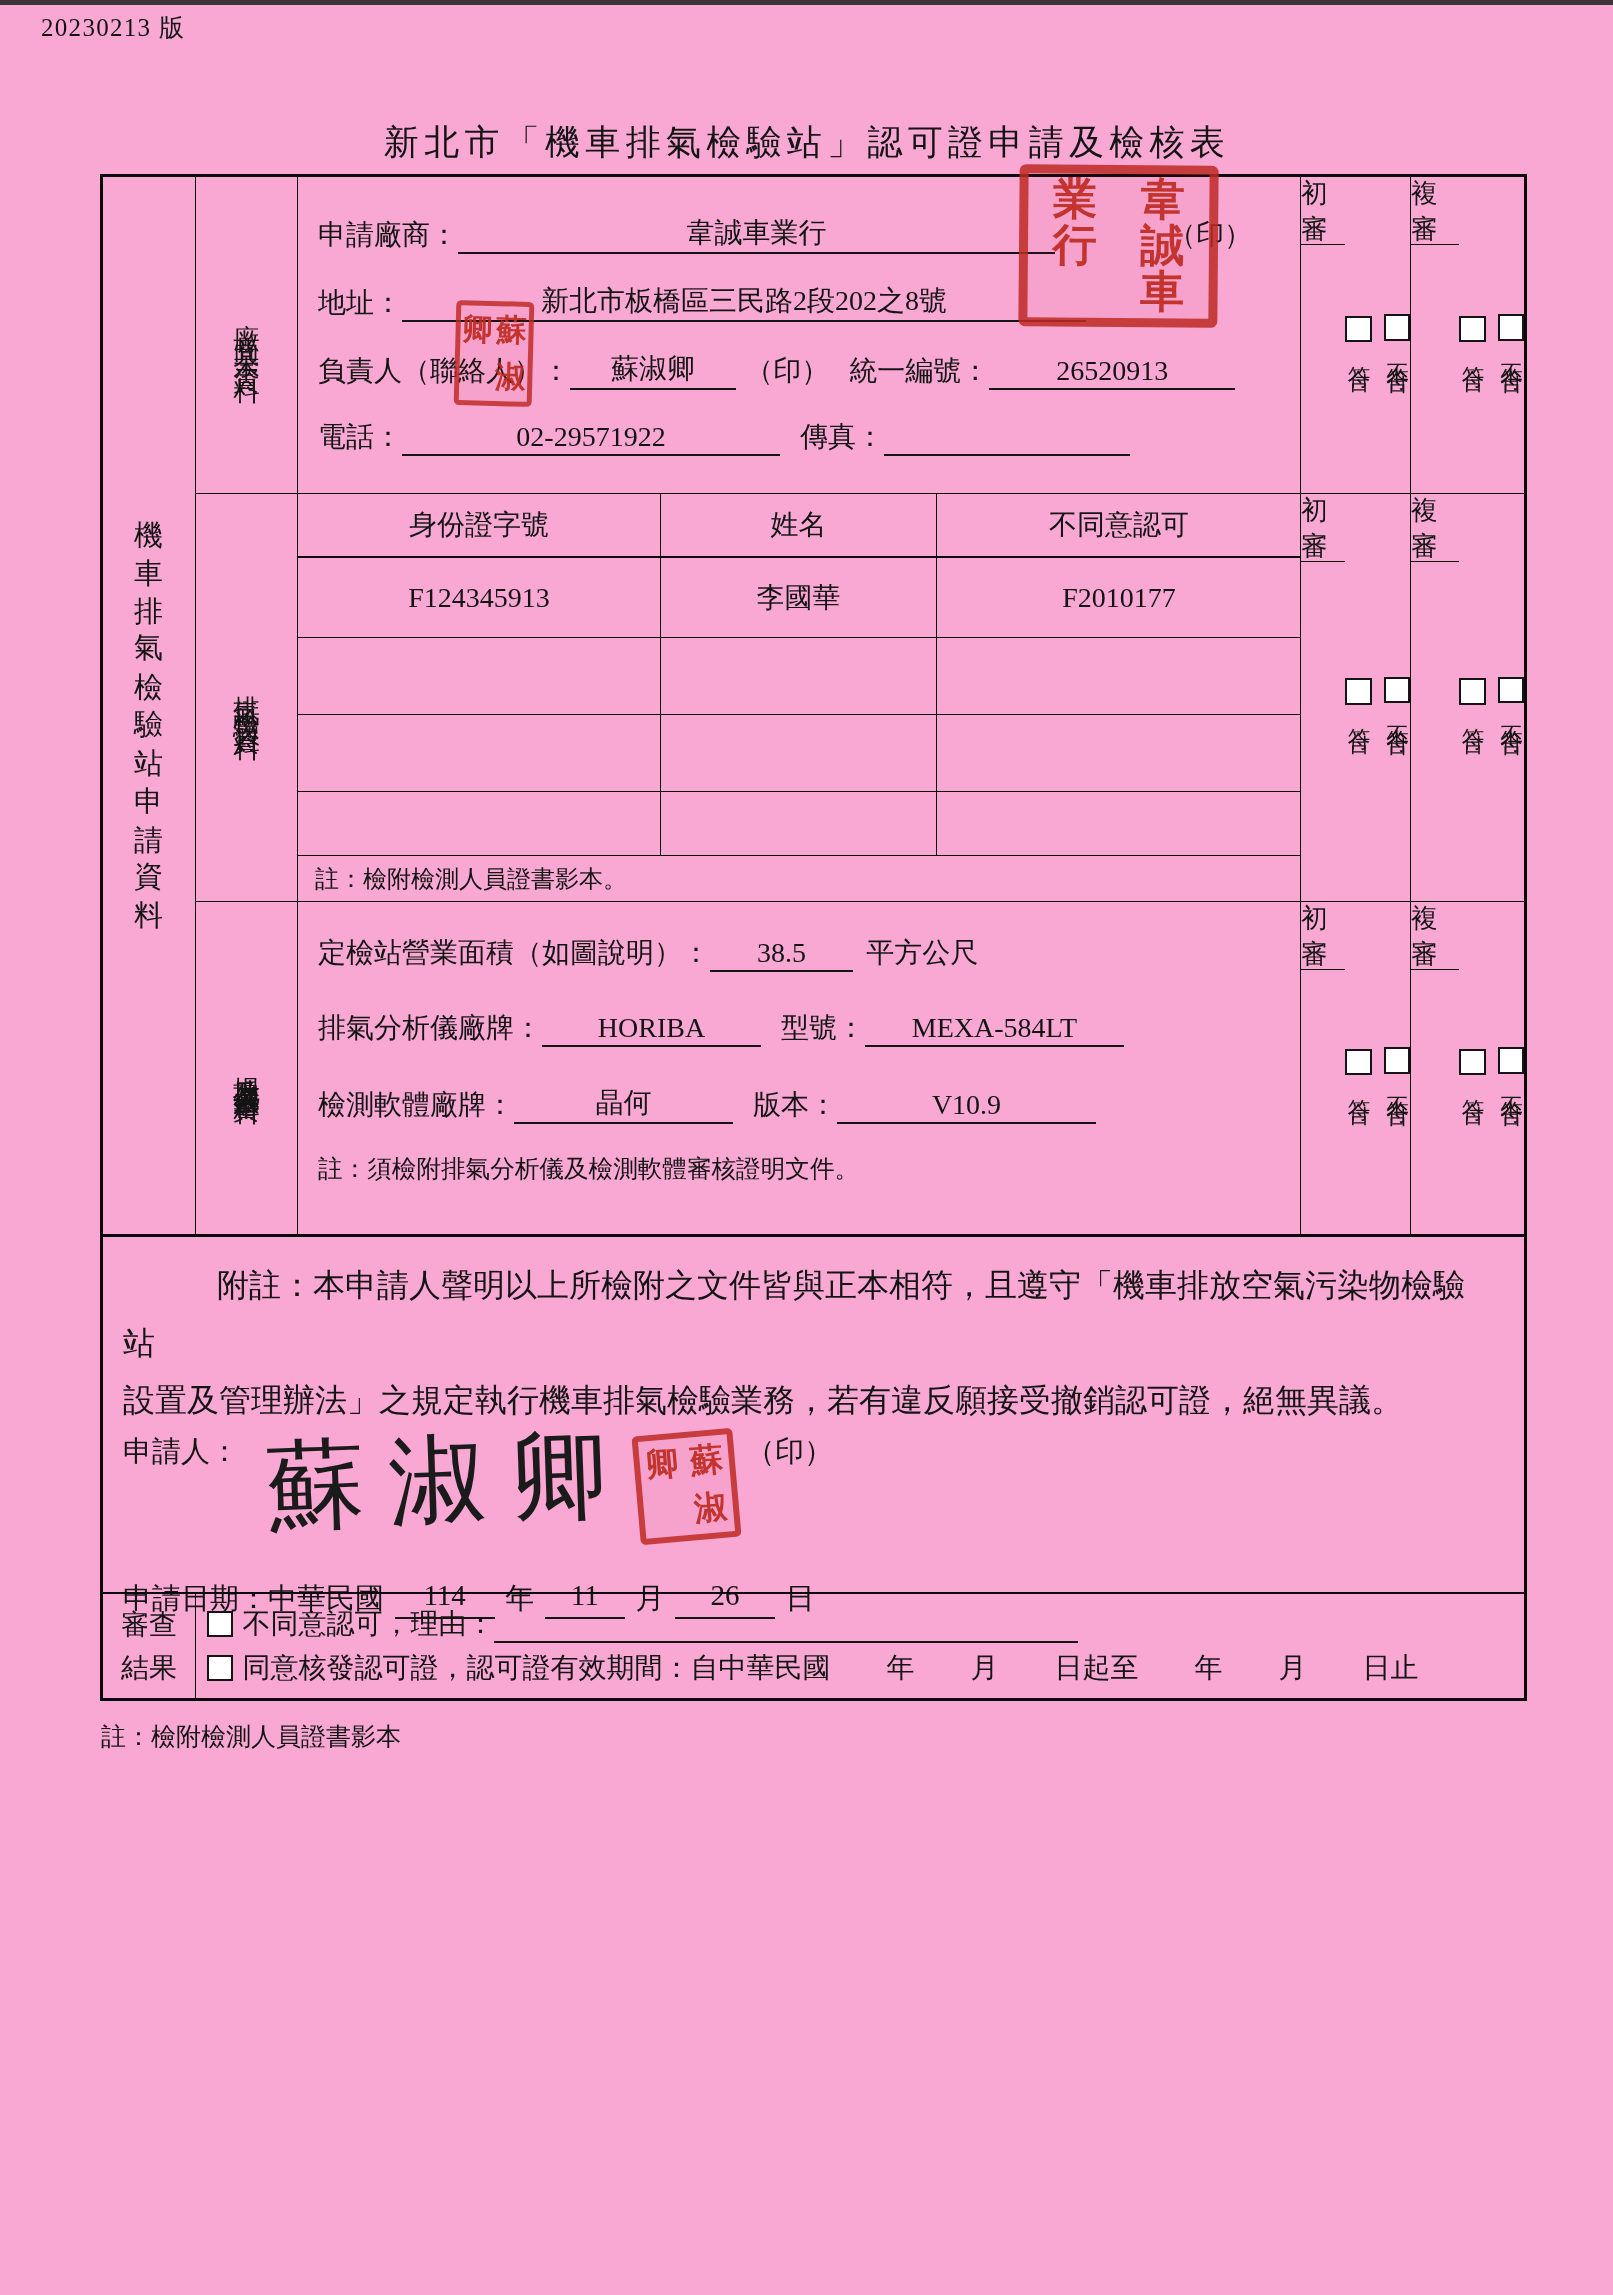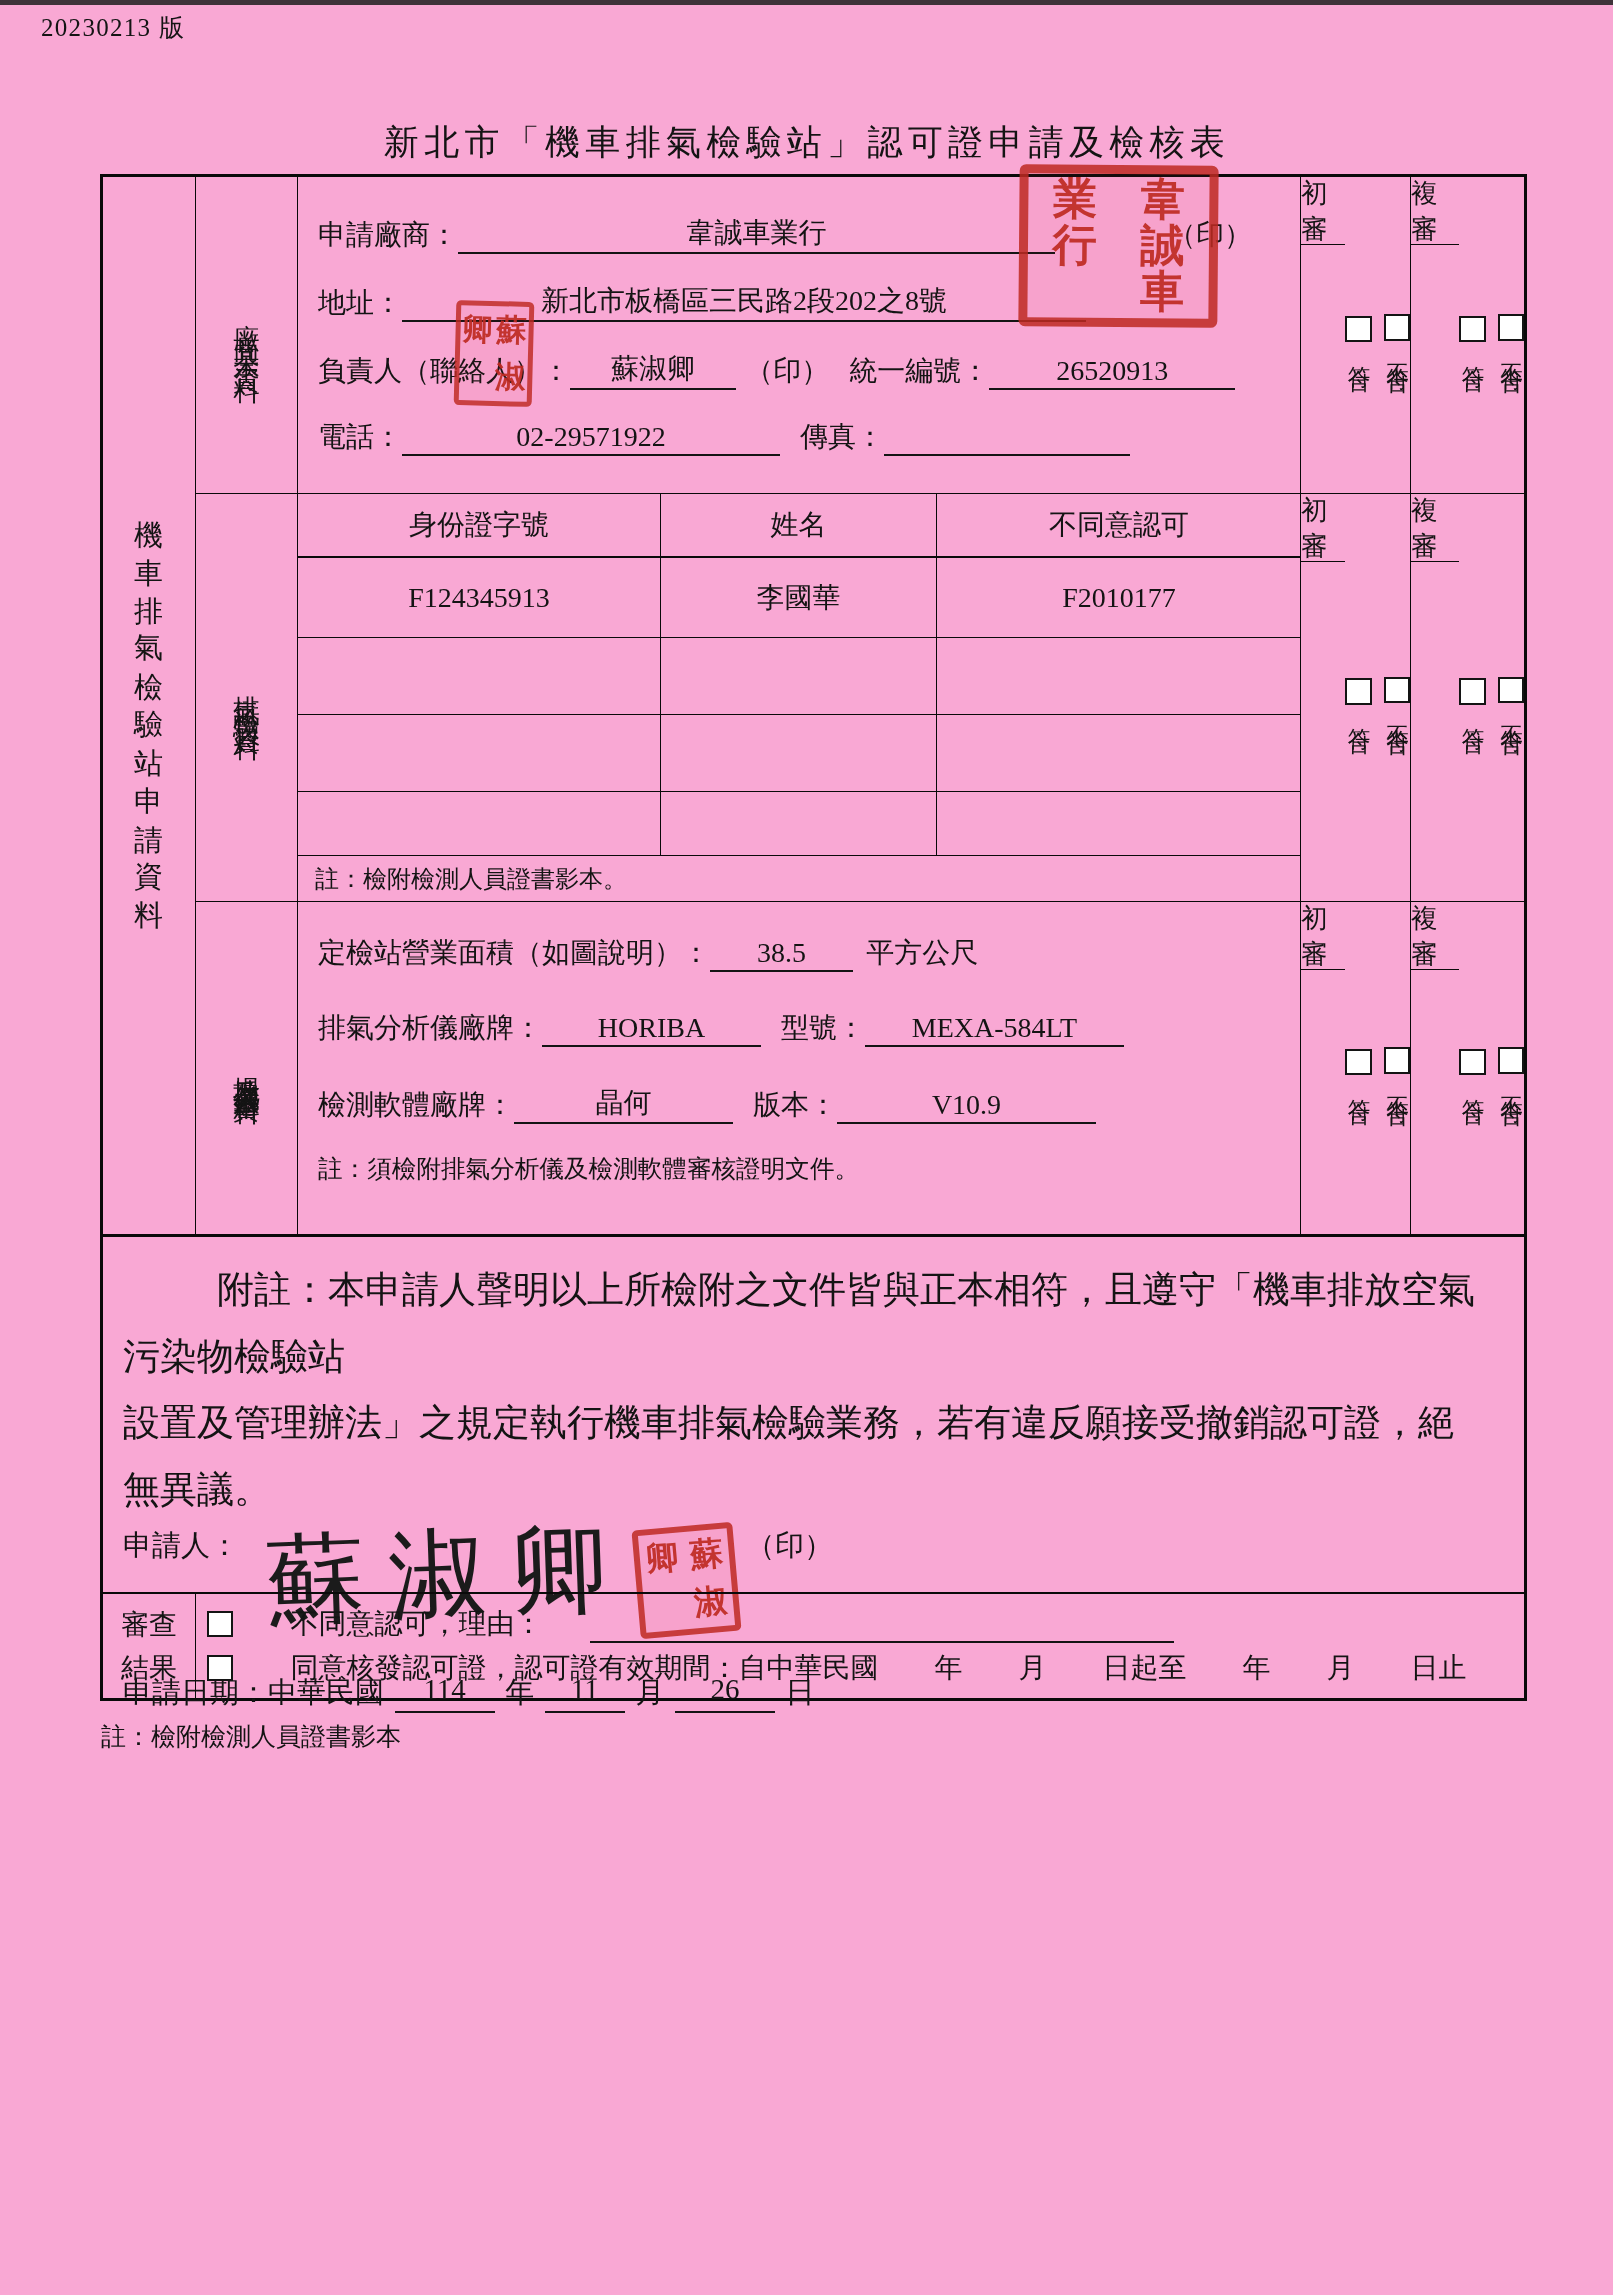--- a/index.html
+++ b/index.html
@@ -59,33 +59,33 @@
   .inote { flex:1; display:flex; align-items:center; padding-left:17px; font-size:24px; }
 
   
   .s3 { height:100%; display:flex; flex-direction:column; padding:32px 0 12px 20px; font-size:28px; gap:37px; }
   .s3 .note { font-size:24.6px; margin-top:-9.3px; }
   .u-area { width:143px; } .u-brand { width:219px; } .u-model { width:259px; }
   .gap30 { margin-left:20px; } .gap20 { margin-left:13.3px; }
 
   
   .decl { padding:20px 40px 9.3px 20px; }
-  .para { font-size:37px; line-height:1.8; }
+  .para { font-size:32px; line-height:1.8; }
   .para .l1 { display:block; text-indent:94px; }
   .para .l2 { display:block; }
   .applicant-row { display:flex; margin-top:2.7px; height:127px; font-size:29px; }
   .sig { font-size:98px; letter-spacing:24px; margin-left:28px; line-height:1; transform:rotate(-2deg); font-weight:400; color:#1b1b1b; white-space:nowrap; }
   .date-row { display:flex; margin-top:20px; font-size:29px; }
   .u-num { border-bottom:2px solid #141414; display:inline-block; text-align:center; margin:0 10.6px; }
   .u-y { width:100px; } .u-m { width:80px; } .u-d { width:100px; }
 
   
   .res-label { display:flex; flex-direction:column; align-items:center; justify-content:center; font-size:28px; line-height:1.55; }
   .res-content { display:flex; flex-direction:column; justify-content:space-evenly; padding:5.3px 6.6px 5.3px 10.6px; font-size:28px; }
-  .opt { display:flex; align-items:flex-end; white-space:nowrap;gap:48px; }
+  .opt { display:flex; align-items:flex-end; white-space:nowrap; }
   .opt .cb { margin-right:9.3px; align-self:center; }
   .u-reason { width:584px; }
 
   .footer-note { position:absolute; top:1720px; left:101px; font-size:25px; }
 
   
   .seal { position:absolute; color:rgba(190,42,34,.92); display:grid; grid-auto-flow:column; direction:rtl;
           justify-items:center; align-items:center; background:rgba(224,66,56,.05); line-height:1; }
   .seal span { display:block; }
   .seal-company { left:1019px; top:165px; width:199px; height:162px; border:9.3px solid rgba(190,42,34,.85);

